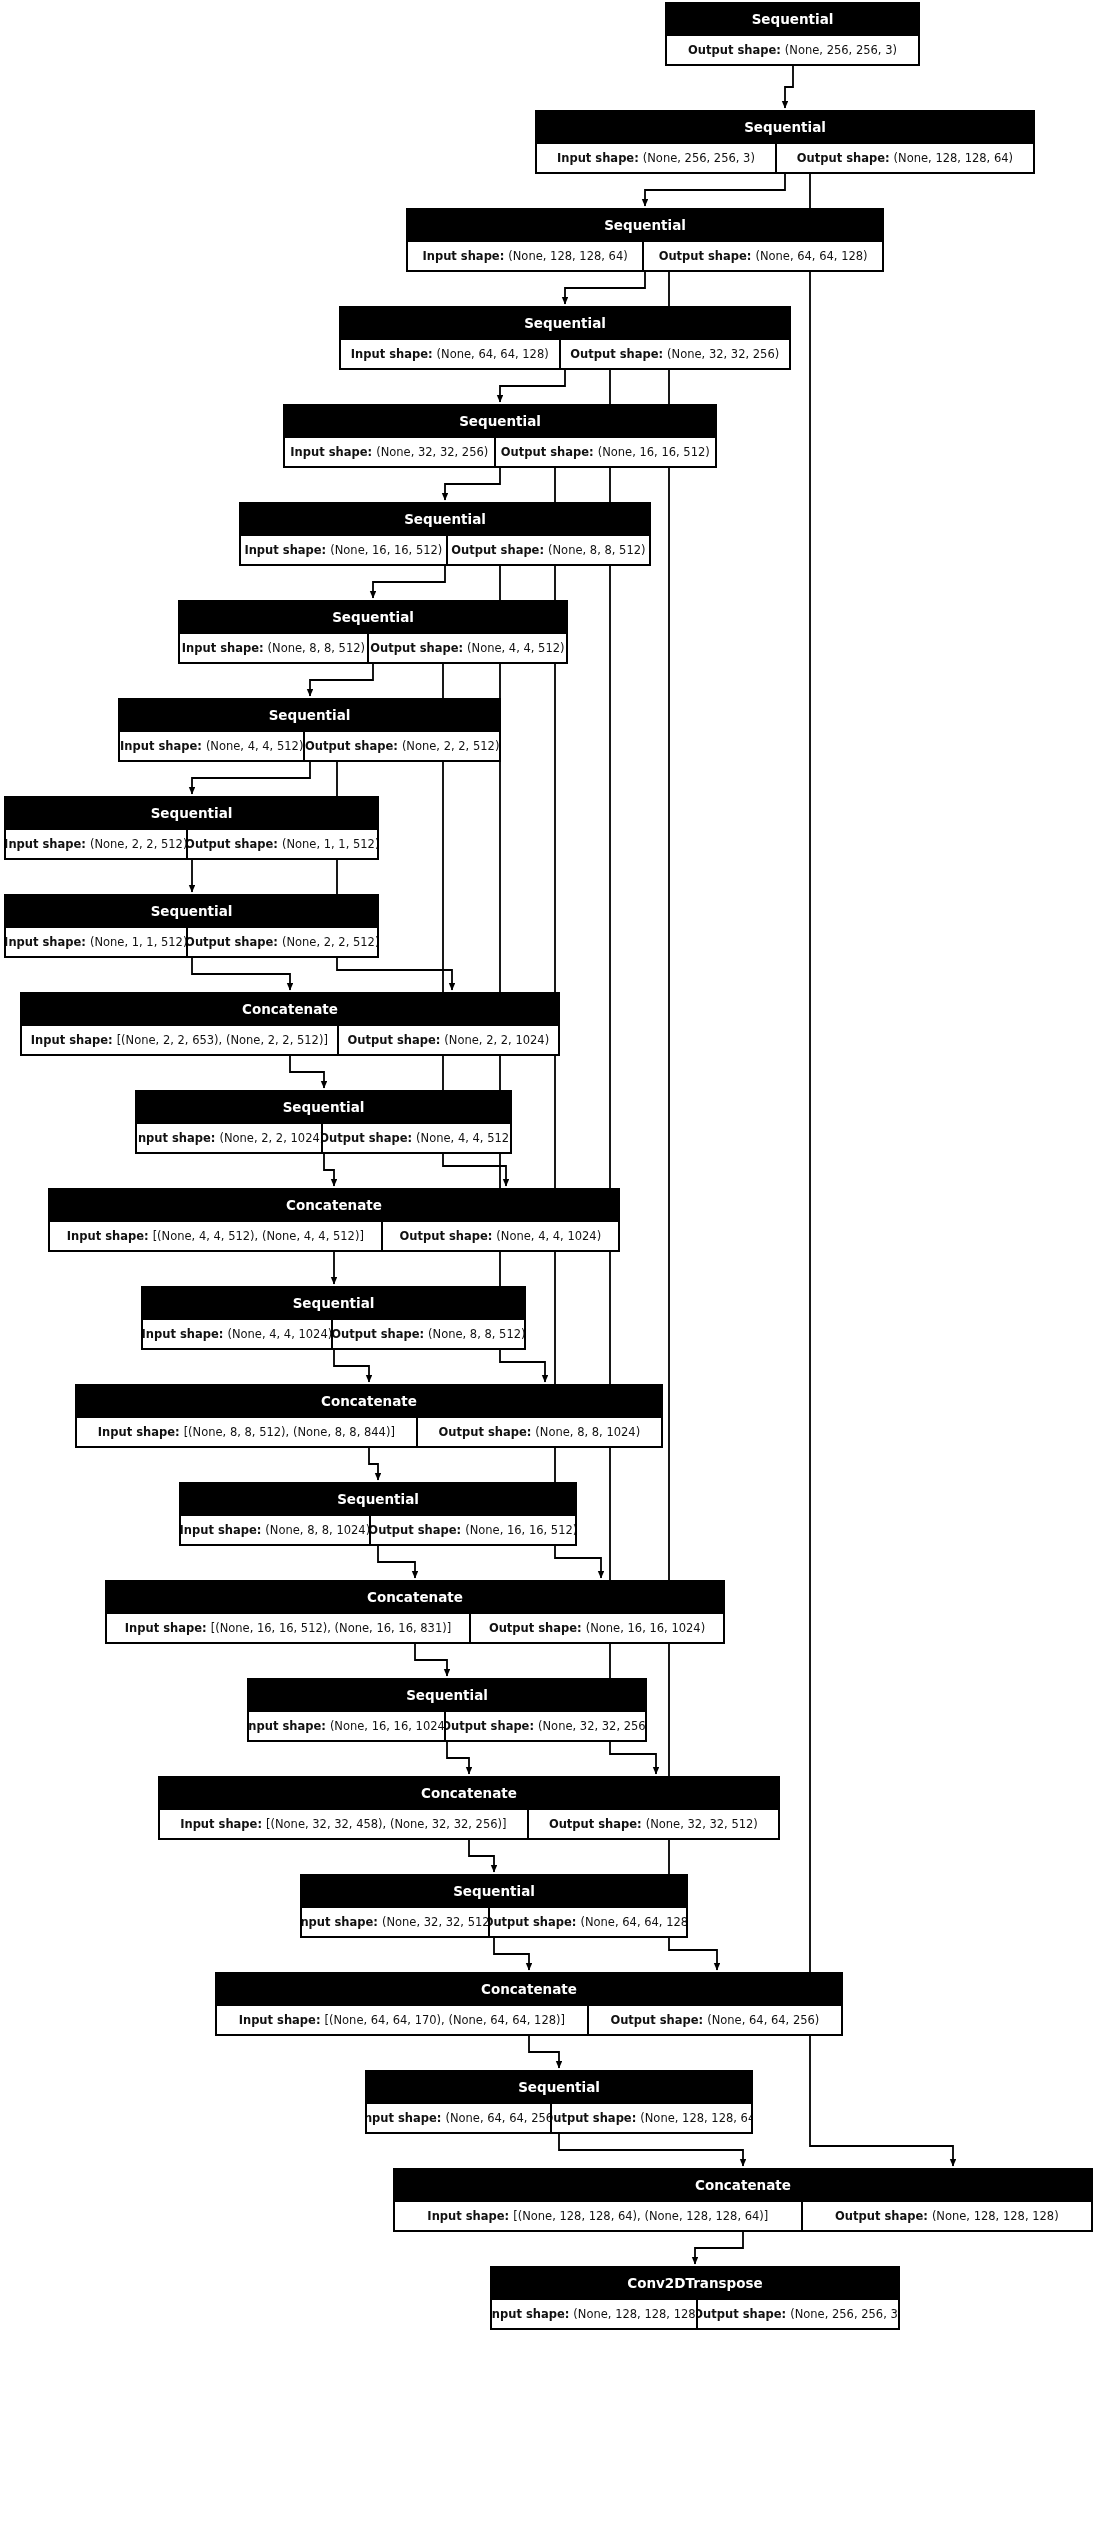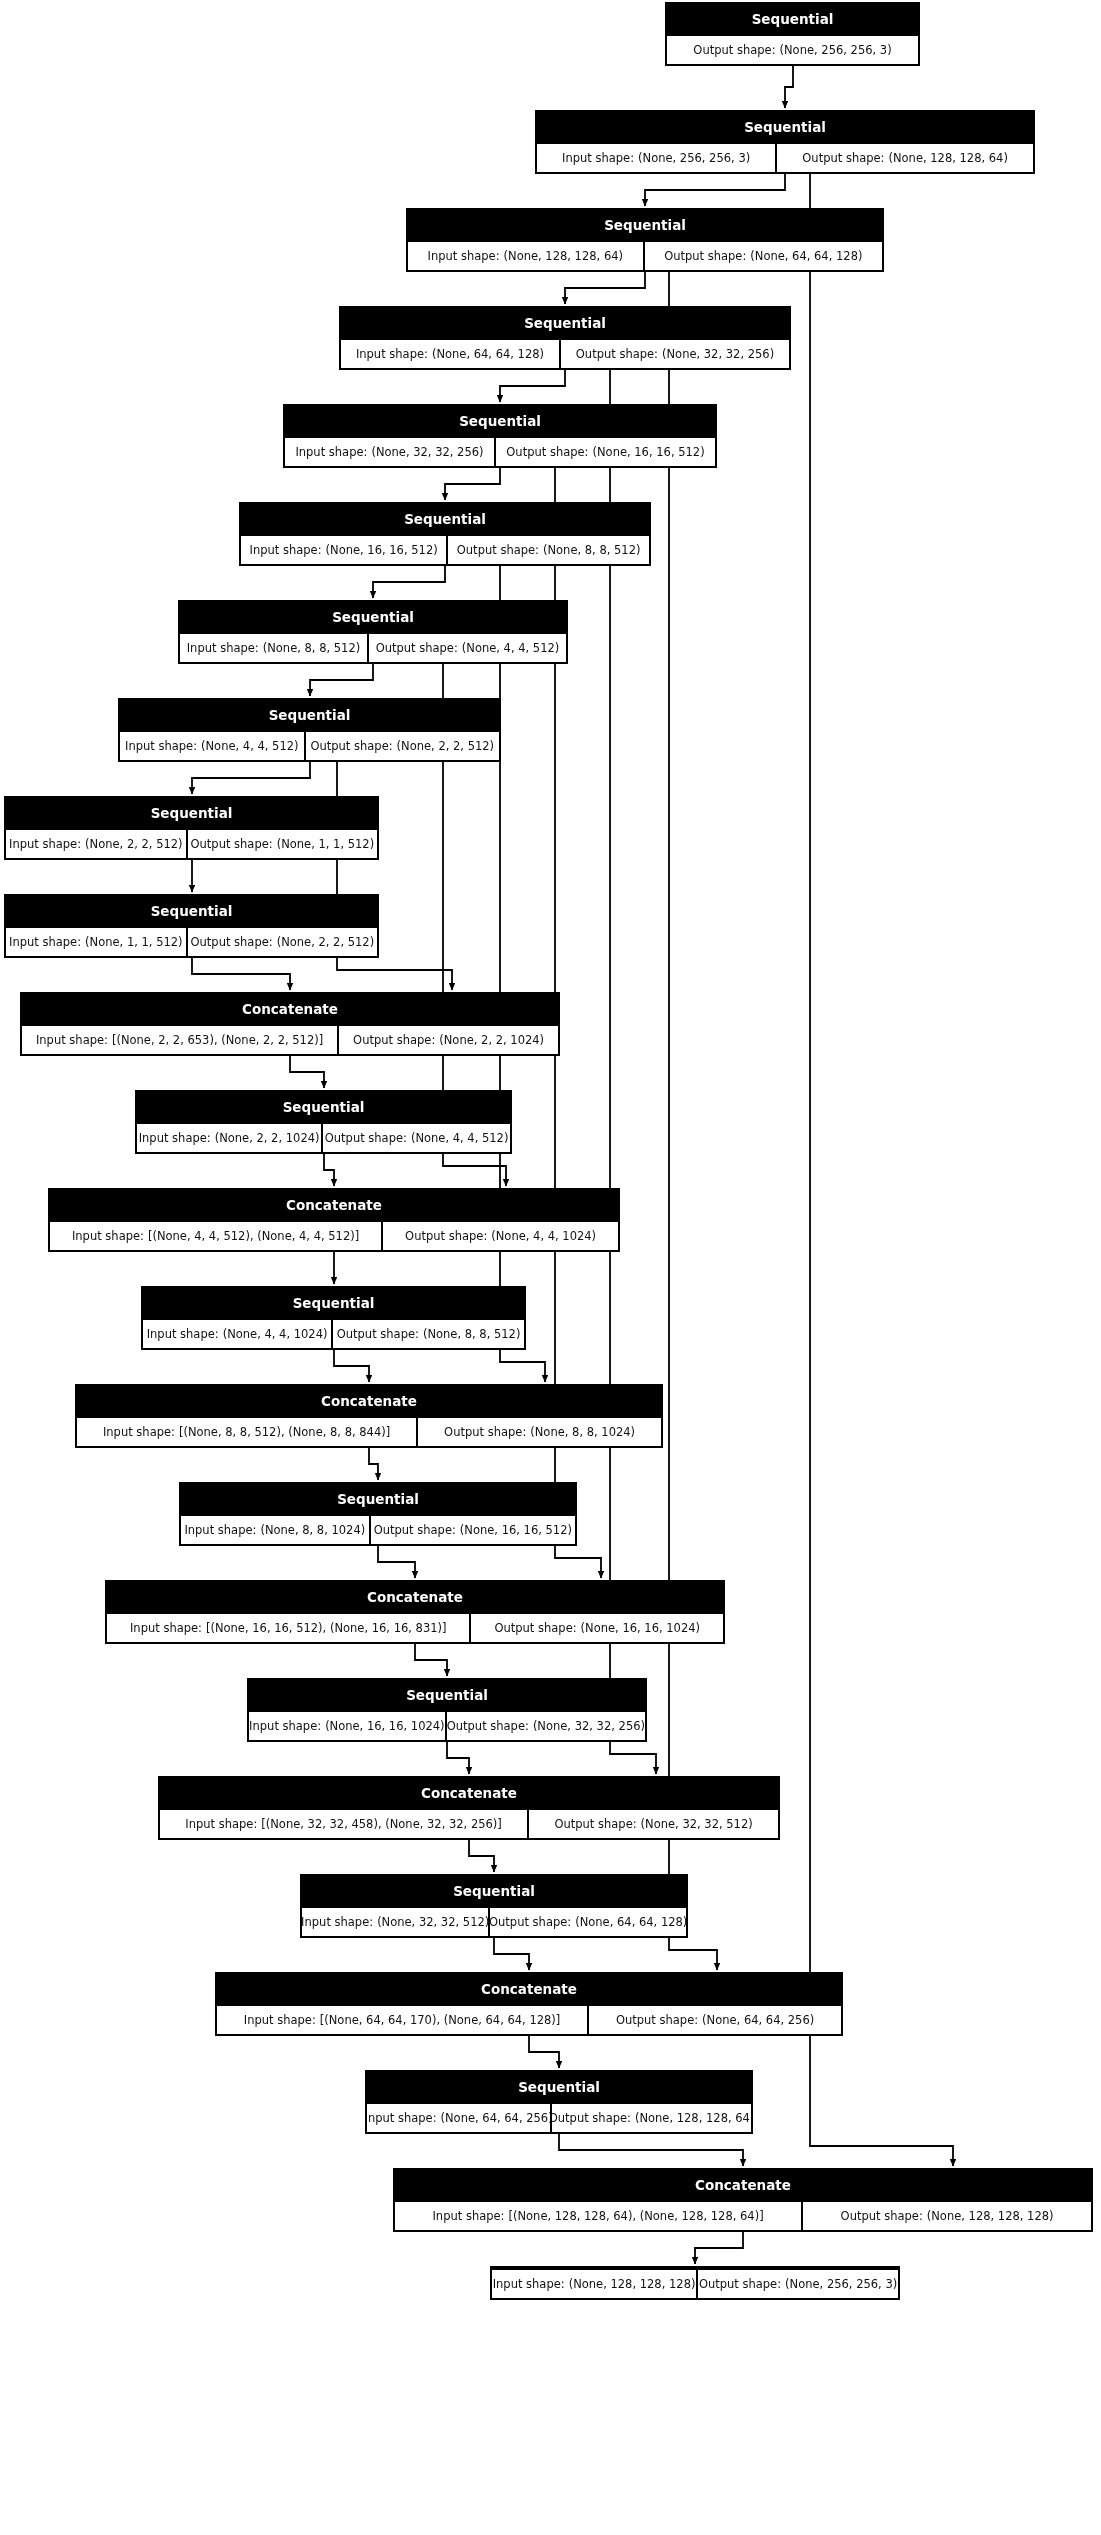--- a/index.html
+++ b/index.html
@@ -59,21 +59,21 @@
     color: #111111;
     white-space: nowrap;
     padding: 0 7px;
     box-sizing: border-box;
     overflow: hidden;
   }
   .shape-cell.right {
     border-left: 2px solid #000000;
   }
   .shape-cell .lbl {
-    font-weight: normal;
+    font-weight: bold;
     text-align: right;
   }
   .shape-cell .val {
     font-weight: normal;
     margin-left: 4px;
   }
   
   .node.single .shape-cell { border-left: none; }
 </style>
 </head>
@@ -409,20 +409,21 @@
             <span class="lbl">Input shape:</span>
             <span class="val">[(None, 128, 128, 64), (None, 128, 128, 64)]</span>
           </div>
           <div class="shape-cell right">
             <span class="lbl">Output shape:</span>
             <span class="val">(None, 128, 128, 128)</span>
           </div>
         </div>
       </div>
       <div class="node" style="left: 490px; top: 2266px; width: 410px;">
+        <div class="node-title">Conv2DTranspose</div>
         <div class="node-shapes">
           <div class="shape-cell left">
             <span class="lbl">Input shape:</span>
             <span class="val">(None, 128, 128, 128)</span>
           </div>
           <div class="shape-cell right">
             <span class="lbl">Output shape:</span>
             <span class="val">(None, 256, 256, 3)</span>
           </div>
         </div>

